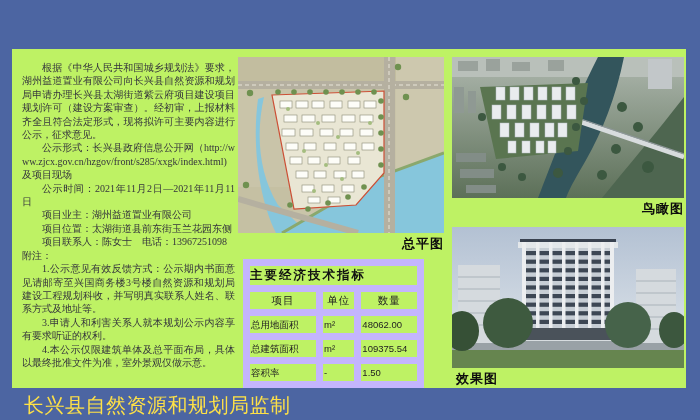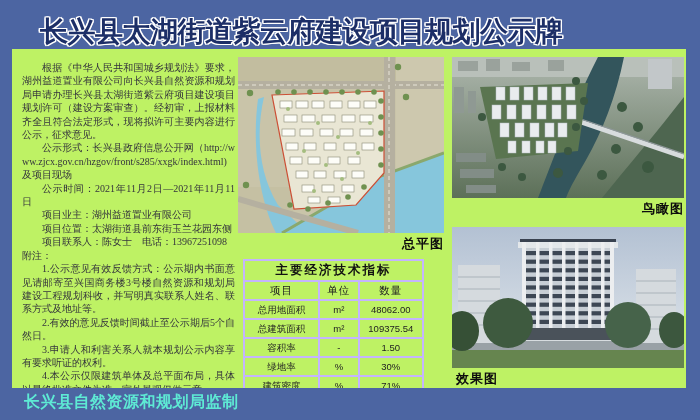--- a/index.html
+++ b/index.html
@@ -20,56 +20,54 @@
             font-family:"Liberation Serif","DejaVu Serif",serif;
             font-size:10px;line-height:13.4px;color:#34343c;text-align:justify;}
   .para{margin:0;word-break:break-all;}
   .para.indent{text-indent:2em;}
   
   .siteplan{position:absolute;left:226px;top:8px;width:206px;height:176px;}
   .img-label{font-weight:bold;color:#0d0d0d;font-size:13px;letter-spacing:1px;}
   .siteplan-label{position:absolute;left:226px;top:186px;width:206px;text-align:right;}
   .table-wrap{position:absolute;left:231px;top:210px;width:181px;}
   table{width:100%;border-collapse:collapse;color:#222;}
-  td,th{border:2px solid #c4b5fd;text-align:center;vertical-align:middle;
+  td,th{border:7px solid #c4b5fd;vertical-align:middle;
         font-size:9.5px;line-height:11px;padding:3px 1px;font-weight:normal;}
   .tbl-title{font-size:12.5px;font-weight:bold;letter-spacing:2px;padding:4px 0;color:#111;}
   .tbl-head th{font-size:10.5px;padding:3px 0;letter-spacing:1px;}
   col.c1{width:42%;}col.c2{width:22%;}col.c3{width:36%;}
   
   .aerial{position:absolute;left:440px;top:8px;width:232px;height:141px;}
   .aerial-label{position:absolute;left:440px;top:151px;width:232px;text-align:right;}
   .render{position:absolute;left:440px;top:178px;width:232px;height:141px;}
   .render-label{position:absolute;left:444px;top:321px;width:224px;text-align:left;}
   
-  .footer-left{position:absolute;left:24px;top:392px;color:#5eead4;font-weight:bold;
-               font-size:16px;letter-spacing:0.5px;}
+  .footer-left{position:absolute;left:24px;top:392px;color:#fde047;font-weight:normal;
+               font-size:20px;letter-spacing:0.5px;}
   .footer-right{position:absolute;right:33px;top:391px;color:#fff;font-weight:bold;
                 font-size:17.5px;letter-spacing:0.5px;}
   svg{display:block;width:100%;height:100%;}
 </style>
 </head>
 <body>
 
 <div id="poster">
 
-  <div class="title">长兴县太湖街道紫云府建设项目规划公示牌</div>
 
   <div class="panel">
 
     <div class="text-col" id="paragraphs">
         <p class="para indent">根据《中华人民共和国城乡规划法》要求，湖州益道置业有限公司向长兴县自然资源和规划局申请办理长兴县太湖街道紫云府项目建设项目规划许可（建设方案审查）。经初审，上报材料齐全且符合法定形式，现将拟许可主要内容进行公示，征求意见。</p>
         <p class="para indent">公示形式：长兴县政府信息公开网（http://www.zjcx.gov.cn/hzgov/front/s285/xxgk/index.html)及项目现场</p>
         <p class="para indent">公示时间：2021年11月2日—2021年11月11日</p>
         <p class="para indent">项目业主：湖州益道置业有限公司</p>
         <p class="para indent">项目位置：太湖街道县前东街玉兰花园东侧</p>
         <p class="para indent">项目联系人：陈女士　电话：13967251098</p>
         <p class="para">附注：</p>
         <p class="para indent">1.公示意见有效反馈方式：公示期内书面意见请邮寄至兴国商务楼3号楼自然资源和规划局建设工程规划科收，并写明真实联系人姓名、联系方式及地址等。</p>
-        <p class="para indent">2.有效的意见反馈时间截止至公示期后5个自然日。</p>
         <p class="para indent">3.申请人和利害关系人就本规划公示内容享有要求听证的权利。</p>
         <p class="para indent">4.本公示仅限建筑单体及总平面布局，具体以最终批准文件为准，室外景观仅做示意。</p>
       </div>
 
     <div class="siteplan">
       <svg viewBox="0 0 206 176" preserveAspectRatio="none">
         <rect width="206" height="176" fill="#c9c4a9"></rect>
         <rect x="0" y="0" width="206" height="24" fill="#c2bd9f"></rect>
         <rect x="158" y="0" width="48" height="176" fill="#cdc8ae"></rect>
         <rect x="0" y="130" width="55" height="46" fill="#c5c0a3"></rect>

